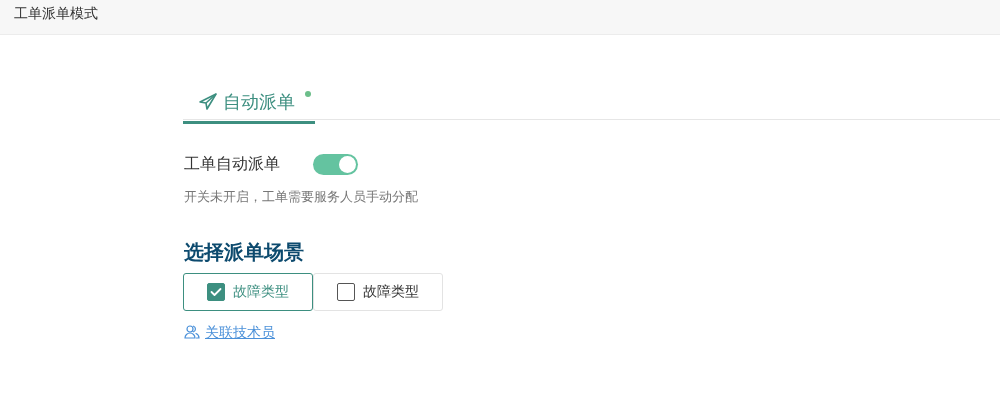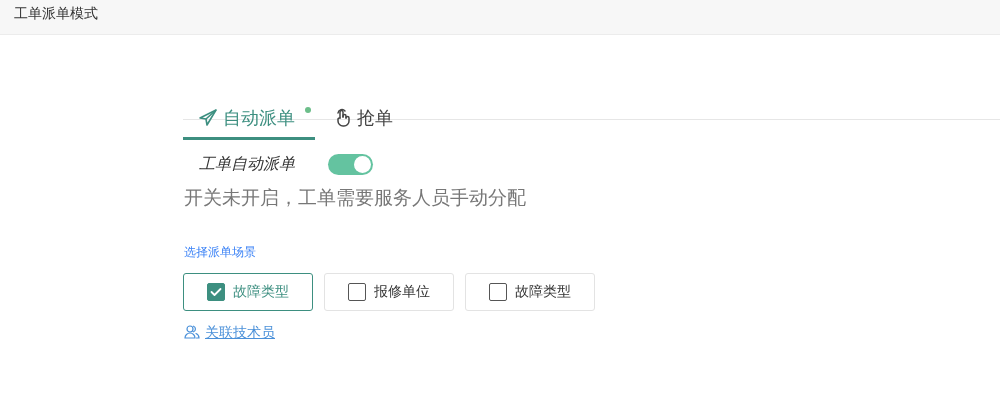--- a/index.html
+++ b/index.html
@@ -13,46 +13,46 @@
     .header-title {
       position: absolute; left: 14px; top: 4px; font-size: 14px; color: #333; line-height: 18px;
     }
 
     .tabs {
       position: absolute; left: 183px; top: 84px; width: 817px; height: 36px;
       border-bottom: 1px solid #e6e6e6;
     }
     .tab {
       position: absolute; top: 0; height: 36px; display: flex; align-items: center; cursor: pointer;
-      font-size: 18px; line-height: 24px; margin-top: 16px;
+      font-size: 18px; line-height: 24px;
     }
     .tab-auto { left: 0; width: 132px; color: #3d8f80; }
     .tab-auto .underline {
       position: absolute; left: 0; bottom: -4px; width: 132px; height: 3px; background: #3d8f80;
     }
     .tab-grab { left: 150px; color: #444; }
     .tab-icon { width: 20px; height: 20px; margin-left: 15px; margin-right: 5px; display: inline-block; }
     .tab-grab .tab-icon { margin-left: 0; margin-right: 4px; }
     .dot {
       position: absolute; left: 122px; top: 7px; width: 6px; height: 6px; border-radius: 50%; background: #6cbe8a;
     }
 
-    .switch-row { position: absolute; left: 199px; top: 153px; display: flex; align-items: center; font-style: italic; }
+    .switch-row { position: absolute; left: 184px; top: 153px; display: flex; align-items: center; }
     .switch-label { font-size: 16px; color: #333; line-height: 22px; }
     .switch {
       position: relative; margin-left: 33px; width: 45px; height: 21px; border-radius: 11px; background: #64c3a0; cursor: pointer;
     }
     .switch .knob {
       position: absolute; right: 2px; top: 2px; width: 17px; height: 17px; border-radius: 50%; background: #fff;
     }
-    .hint { position: absolute; left: 184px; top: 187px; font-size: 19px; color: #777; line-height: 20px; }
+    .hint { position: absolute; left: 184px; top: 187px; font-size: 13px; color: #777; line-height: 20px; }
 
-    .section-title { position: absolute; left: 184px; top: 241px; font-size: 12px; color: #3b82f6; line-height: 22px; }
+    .section-title { position: absolute; left: 184px; top: 241px; font-size: 20px; color: #0c4a6e; line-height: 22px; font-weight: bold; }
 
-    .options { position: absolute; left: 183px; top: 273px; display: flex; gap: 11px; }
+    .options { position: absolute; left: 183px; top: 273px; display: flex; }
     .option {
       width: 130px; height: 38px; border: 1px solid #e3e3e3; border-radius: 3px; background: #fff;
       display: flex; align-items: center; justify-content: center; cursor: pointer;
       font-size: 14px; color: #333;
     }
     .option.checked { border-color: #3d8f80; color: #3d8f80; }
     .checkbox {
       width: 18px; height: 18px; border: 1.5px solid #555; border-radius: 2px; margin-right: 8px;
       display: inline-flex; align-items: center; justify-content: center; background: #fff;
     }
@@ -74,29 +74,20 @@
 <div class="tabs">
   <div class="tab tab-auto">
     <svg class="tab-icon" viewBox="0 0 20 20" fill="none" stroke="#3d8f80" stroke-width="1.6" stroke-linejoin="round">
       <path d="M18 2 L2 10 L8 11 L9 17 Z"></path>
       <path d="M18 2 L8 11"></path>
     </svg>
     <span>自动派单</span>
     <span class="dot"></span>
     <span class="underline"></span>
   </div>
-  <div class="tab tab-grab">
-    <svg class="tab-icon" viewBox="0 0 20 20" fill="none" stroke="#444" stroke-width="1.5" stroke-linecap="round" stroke-linejoin="round">
-      <path d="M7 10 V4 a1.5 1.5 0 0 1 3 0 V9"></path>
-      <path d="M10 9 V8 a1.5 1.5 0 0 1 3 0 V10"></path>
-      <path d="M13 10 a1.5 1.5 0 0 1 3 0 V13 a5 5 0 0 1 -5 5 H10 a5 5 0 0 1 -5 -5 V11 a1.5 1.5 0 0 1 2 -1"></path>
-      <path d="M5 5 a4 4 0 0 1 7 -2"></path>
-    </svg>
-    <span>抢单</span>
-  </div>
 </div>
 
 <div class="switch-row">
   <span class="switch-label">工单自动派单</span>
   <div class="switch">
     <span class="knob"></span>
   </div>
 </div>
 <div class="hint">开关未开启，工单需要服务人员手动分配</div>
 
@@ -106,24 +97,20 @@
   <div class="option checked">
     <span class="checkbox">
       <svg width="12" height="10" viewBox="0 0 12 10" fill="none" stroke="#fff" stroke-width="1.8" stroke-linecap="round" stroke-linejoin="round">
           <path d="M1.5 5 L4.5 8 L10.5 2"></path>
         </svg>
     </span>
     <span>故障类型</span>
   </div>
   <div class="option">
     <span class="checkbox"></span>
-    <span>报修单位</span>
-  </div>
-  <div class="option">
-    <span class="checkbox"></span>
     <span>故障类型</span>
   </div>
 </div>
 
 <div class="link">
   <svg class="icon" viewBox="0 0 16 16" fill="none" stroke="#4a90d9" stroke-width="1.2" stroke-linecap="round">
     <circle cx="6" cy="5" r="3"></circle>
     <path d="M1 14 a5 5 0 0 1 10 0 Z"></path>
     <path d="M9.5 2.2 a3 3 0 0 1 0 5.6"></path>
     <path d="M12 9.5 a5 5 0 0 1 3 4.5 H12.5"></path>

